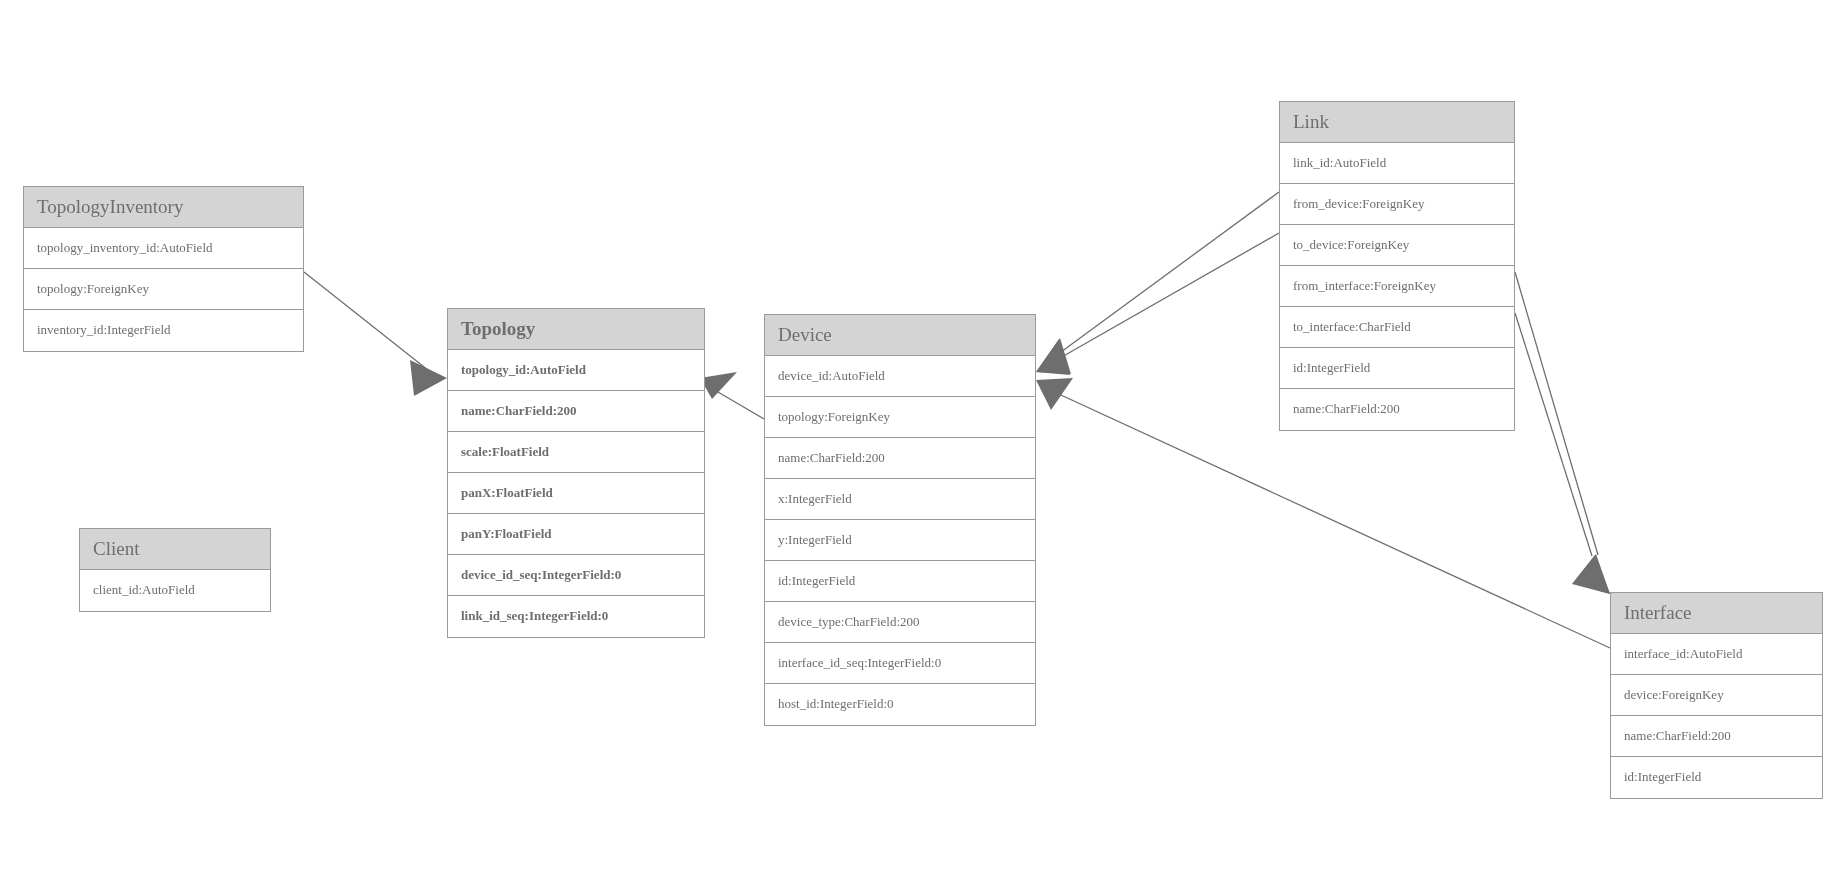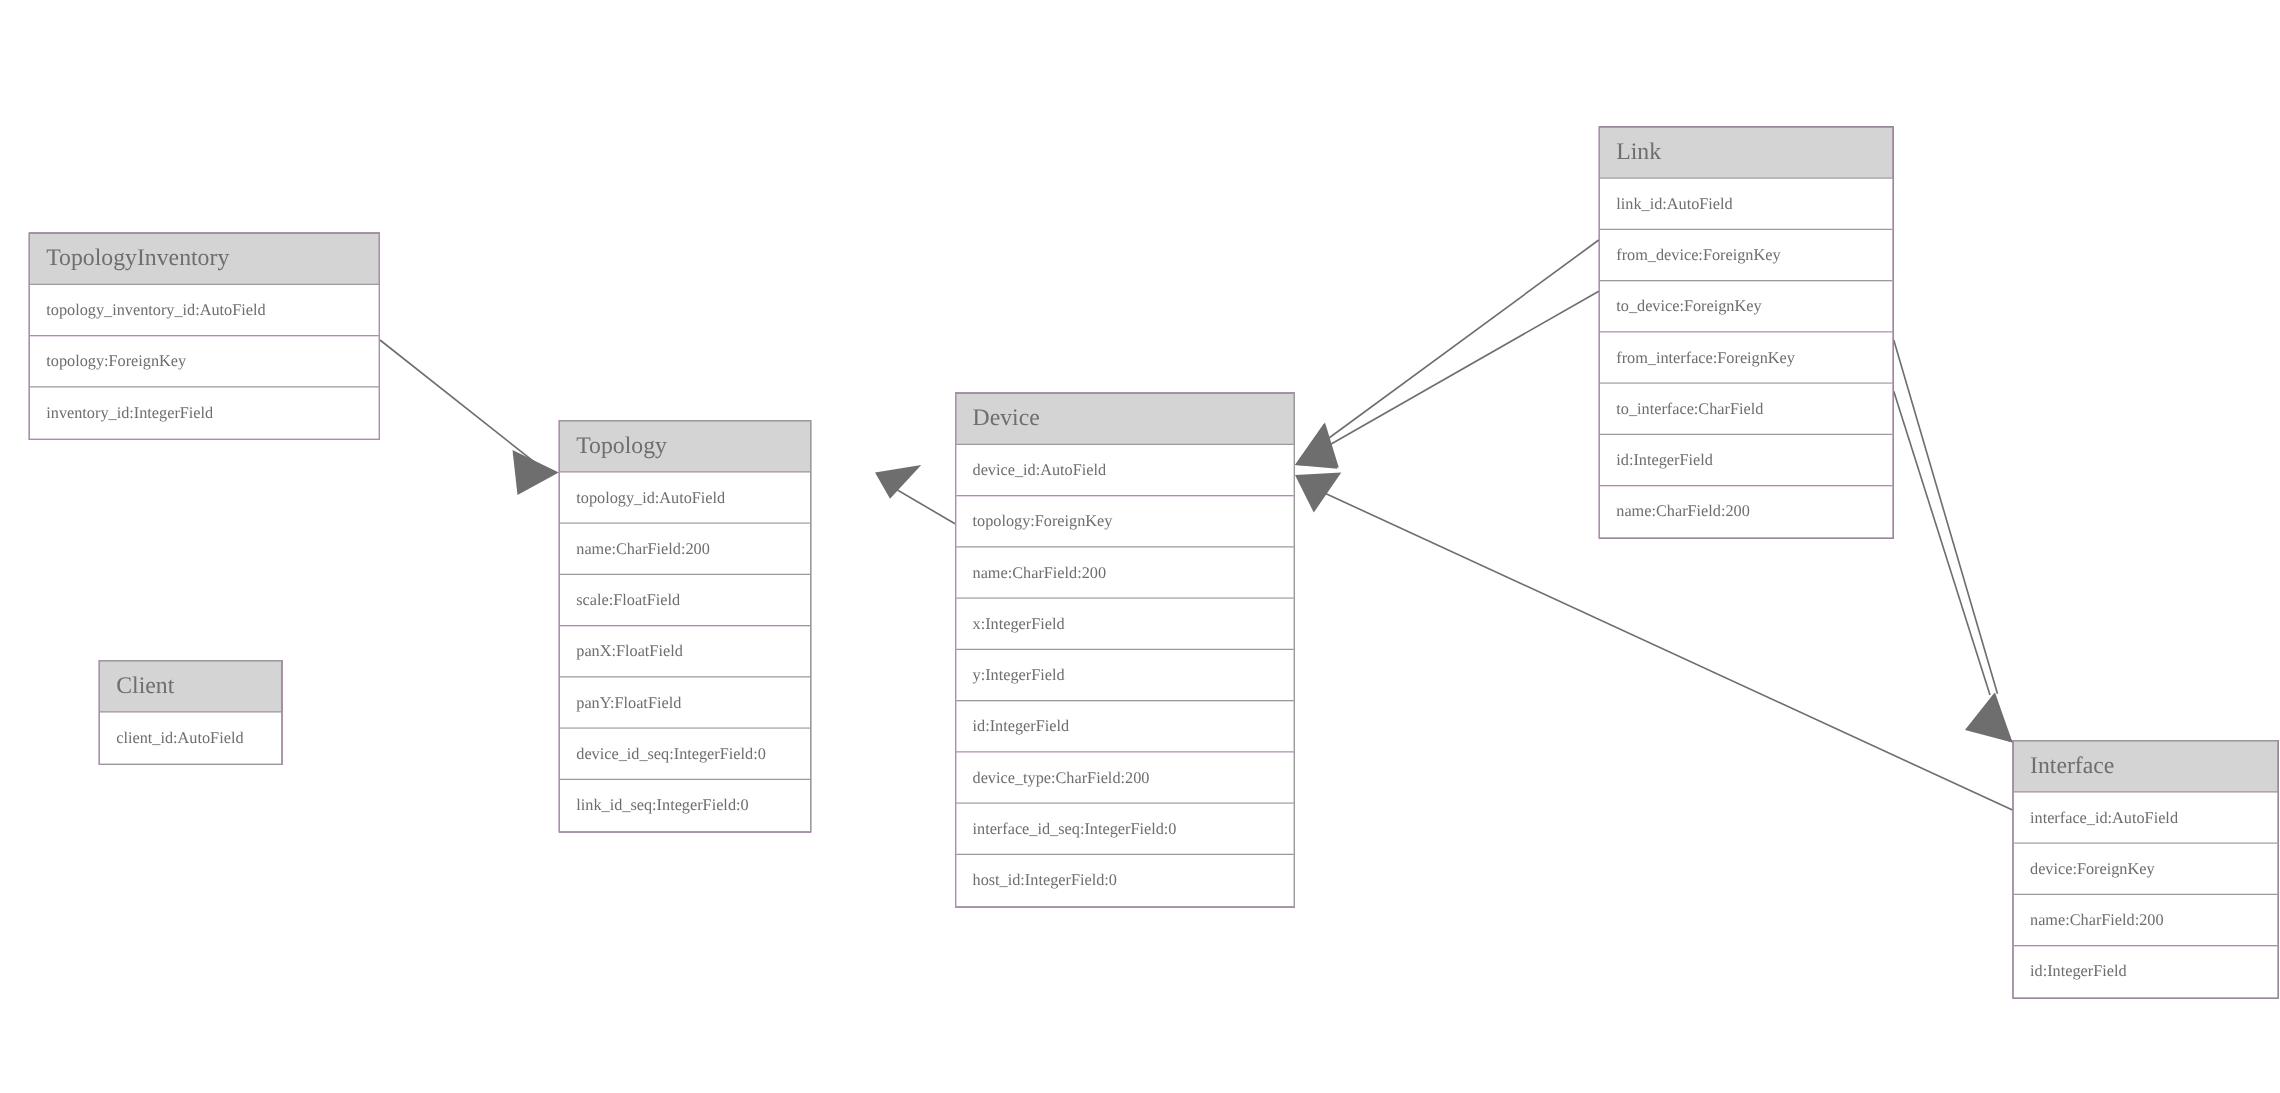--- a/index.html
+++ b/index.html
@@ -18,21 +18,21 @@
   #edges {
     position: absolute;
     left: 0; top: 0;
     width: 1824px;
     height: 874px;
     pointer-events: none;
   }
   .entity {
     position: absolute;
     border: 1px solid #9a9a9a;
-    background: #701a75;
+    background: #0ea5e9;
     z-index: 3;
   }
   .entity-header {
     background: #d4d4d4;
     border-bottom: 1px solid #9a9a9a;
     color: #6e6e6e;
     font-size: 19px;
     line-height: 40px;
     height: 41px;
     padding: 0 0 0 13px;
@@ -95,26 +95,26 @@
     </g>
   </svg>
 
   <div class="entity" style="left: 23px; top: 163px; width: 281px; margin-top: 23px;">
     <div class="entity-header">TopologyInventory</div>
     <div class="entity-field">topology_inventory_id:AutoField</div>
     <div class="entity-field">topology:ForeignKey</div>
     <div class="entity-field">inventory_id:IntegerField</div>
   </div>
 
-  <div class="entity" style="left: 79px; top: 528px; width: 147px;">
+  <div class="entity" style="left: 79px; top: 528px; width: 192px;">
     <div class="entity-header">Client</div>
     <div class="entity-field">client_id:AutoField</div>
   </div>
 
-  <div class="entity" style="left: 447px; top: 336px; width: 202px;">
+  <div class="entity" style="left: 447px; top: 308px; width: 258px; font-weight: bold;">
     <div class="entity-header">Topology</div>
     <div class="entity-field">topology_id:AutoField</div>
     <div class="entity-field">name:CharField:200</div>
     <div class="entity-field">scale:FloatField</div>
     <div class="entity-field">panX:FloatField</div>
     <div class="entity-field">panY:FloatField</div>
     <div class="entity-field">device_id_seq:IntegerField:0</div>
     <div class="entity-field">link_id_seq:IntegerField:0</div>
   </div>
 

